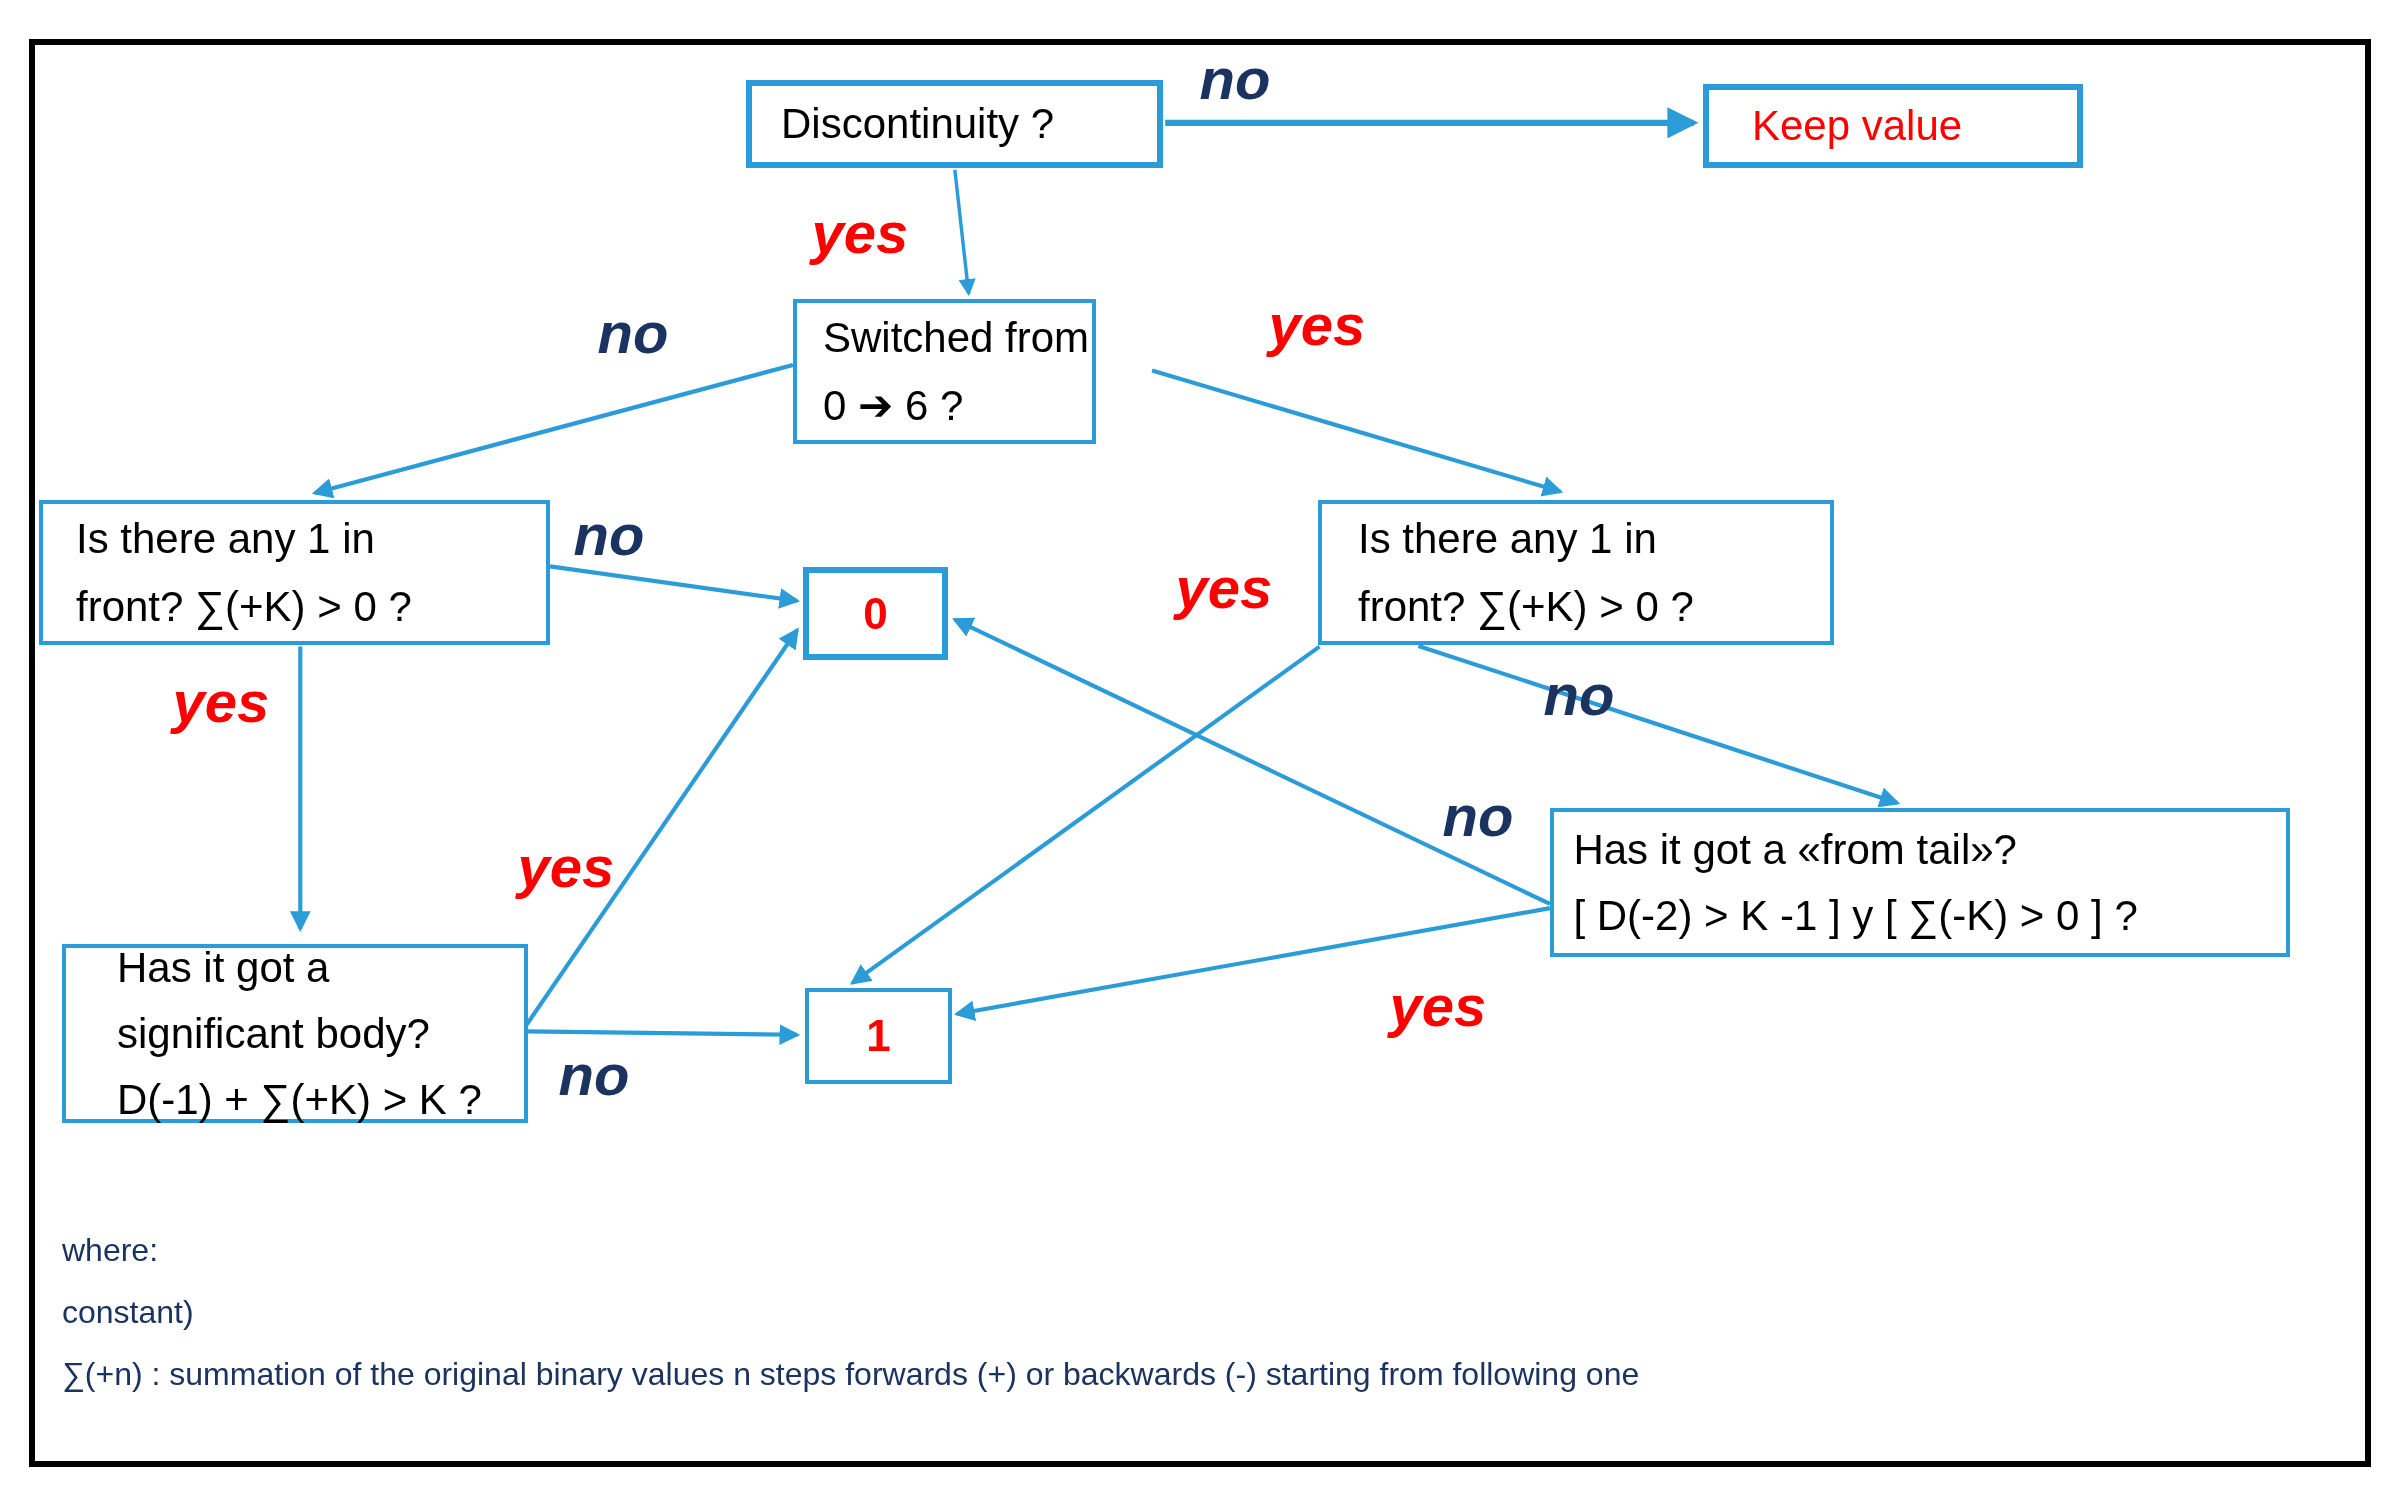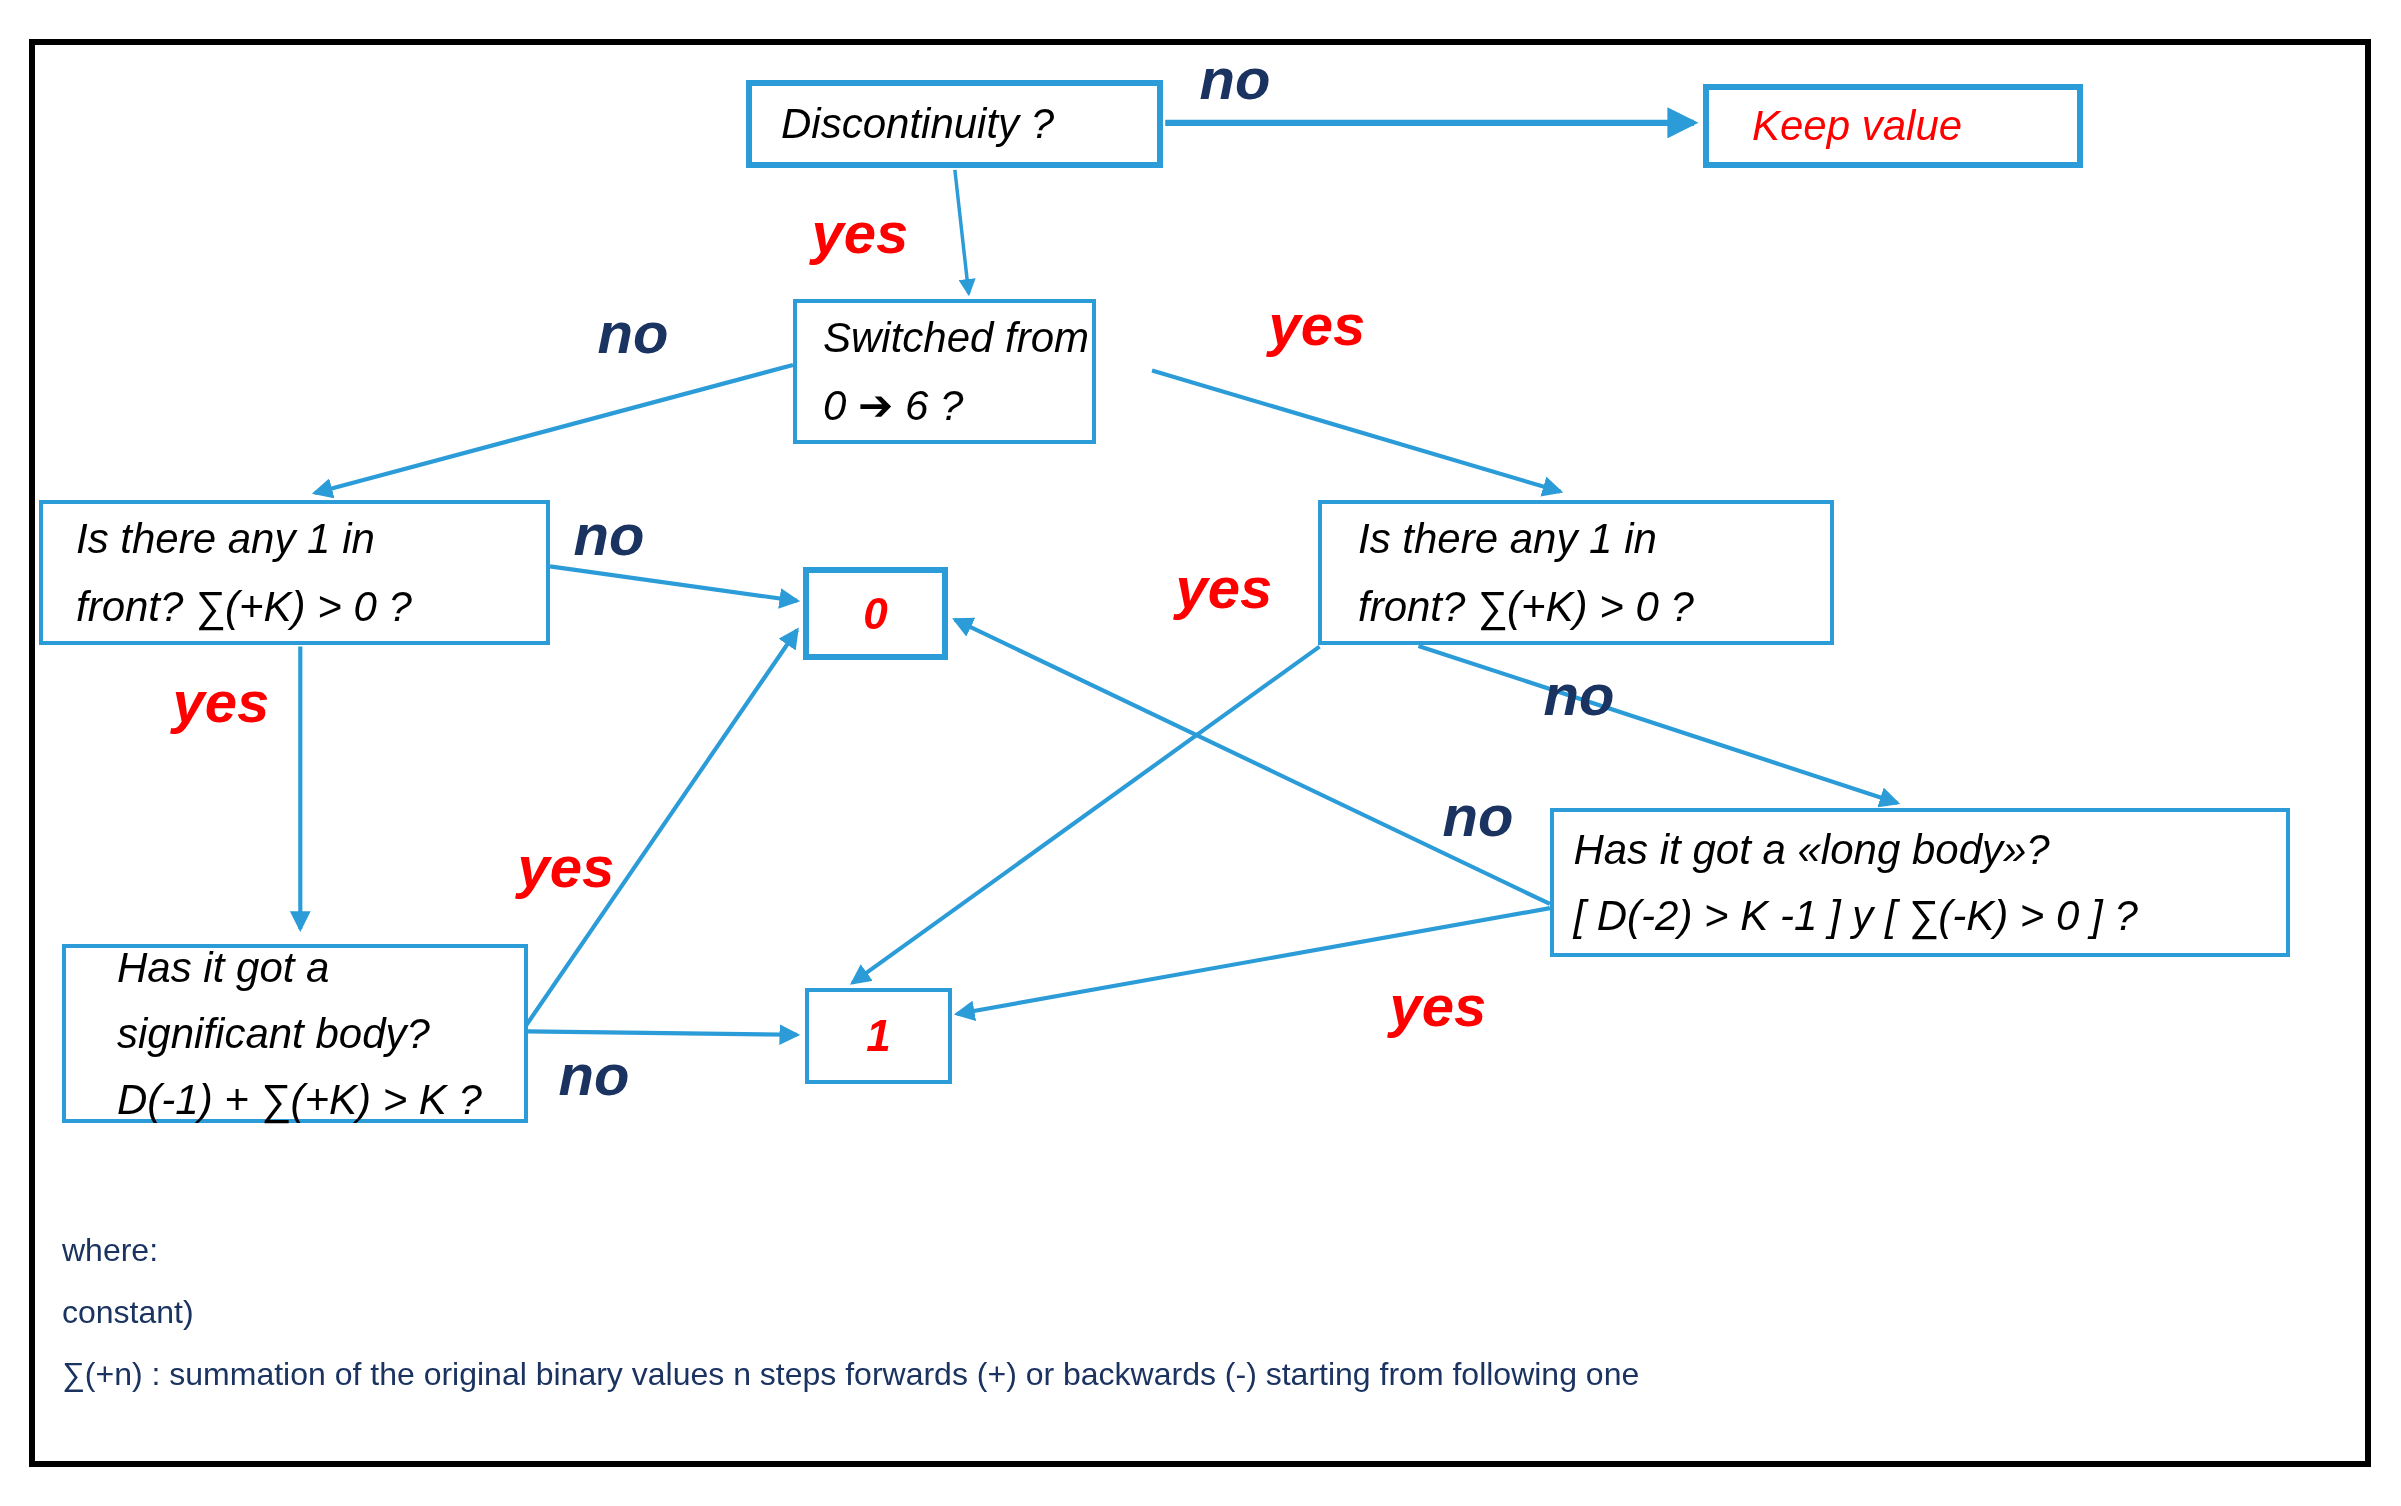--- a/index.html
+++ b/index.html
@@ -41,21 +41,21 @@
     border: 4.8px solid var(--accent-blue);
     color: var(--black);
     font-size: 42px;
     line-height: 68px;
     display: flex;
     flex-direction: column;
     justify-content: center;
     z-index: 2;
     white-space: nowrap;
   }
-  .box .bline { display: block; font-style: italic; }
+  .box .bline { display: block; }
   #node-discontinuity { left: 746px; top: 80px; width: 417px; height: 88px; border-width: 6.2px; padding-left: 29px; }
   #node-keep-value    { left: 1703px; top: 84px; width: 380px; height: 84px; border-width: 6.2px; padding-left: 43px; color: var(--red); }
   #node-switched      { left: 793px; top: 299px; width: 303px; height: 145px; padding-left: 26px; }
   #node-left-any-one  { left: 39px;   top: 500px; width: 511px; height: 145px; padding-left: 33px; }
   #node-right-any-one { left: 1318px; top: 500px; width: 516px; height: 145px; padding-left: 36px; }
   #node-zero { left: 803px; top: 567px;  width: 145px; height: 93px; border-width: 6.2px; align-items: center; color: var(--red); font-weight: bold; font-size: 44px; }
   #node-one  { left: 805px; top: 988px; width: 147px; height: 96px; align-items: center; color: var(--red); font-weight: bold; font-size: 44px; }
   #node-significant-body { left: 62px; top: 944px; width: 466px; height: 179px; padding-left: 51px; line-height: 66px; }
   #node-long-tail { left: 1550px; top: 808px; width: 740px; height: 149px; padding-left: 19.4px; line-height: 66px; }
   .elabel {
@@ -137,21 +137,21 @@
     <span class="bline">1</span>
   </div>
 
   <div class="box" id="node-significant-body">
     <span class="bline">Has it got a</span>
     <span class="bline">significant body?</span>
     <span class="bline">D(-1) + ∑(+K) &gt; K   ?</span>
   </div>
 
   <div class="box" id="node-long-tail">
-    <span class="bline">Has it got a «long body»?</span>
+    <span class="bline">Has it got a «from tail»?</span>
     <span class="bline">[ D(-2) &gt; K -1 ]    y   [ ∑(-K)  &gt; 0 ]  ?</span>
   </div>
 
   <div class="elabel no" style="left:1235px; top:78px;">no</div>
   <div class="elabel yes" style="left:860px; top:232px;">yes</div>
   <div class="elabel no" style="left:633px;  top:332px;">no</div>
   <div class="elabel yes" style="left:1317px; top:324px;">yes</div>
   <div class="elabel no" style="left:609px;  top:534px;">no</div>
   <div class="elabel yes" style="left:221px;  top:701px;">yes</div>
   <div class="elabel yes" style="left:566px;  top:866px;">yes</div>

